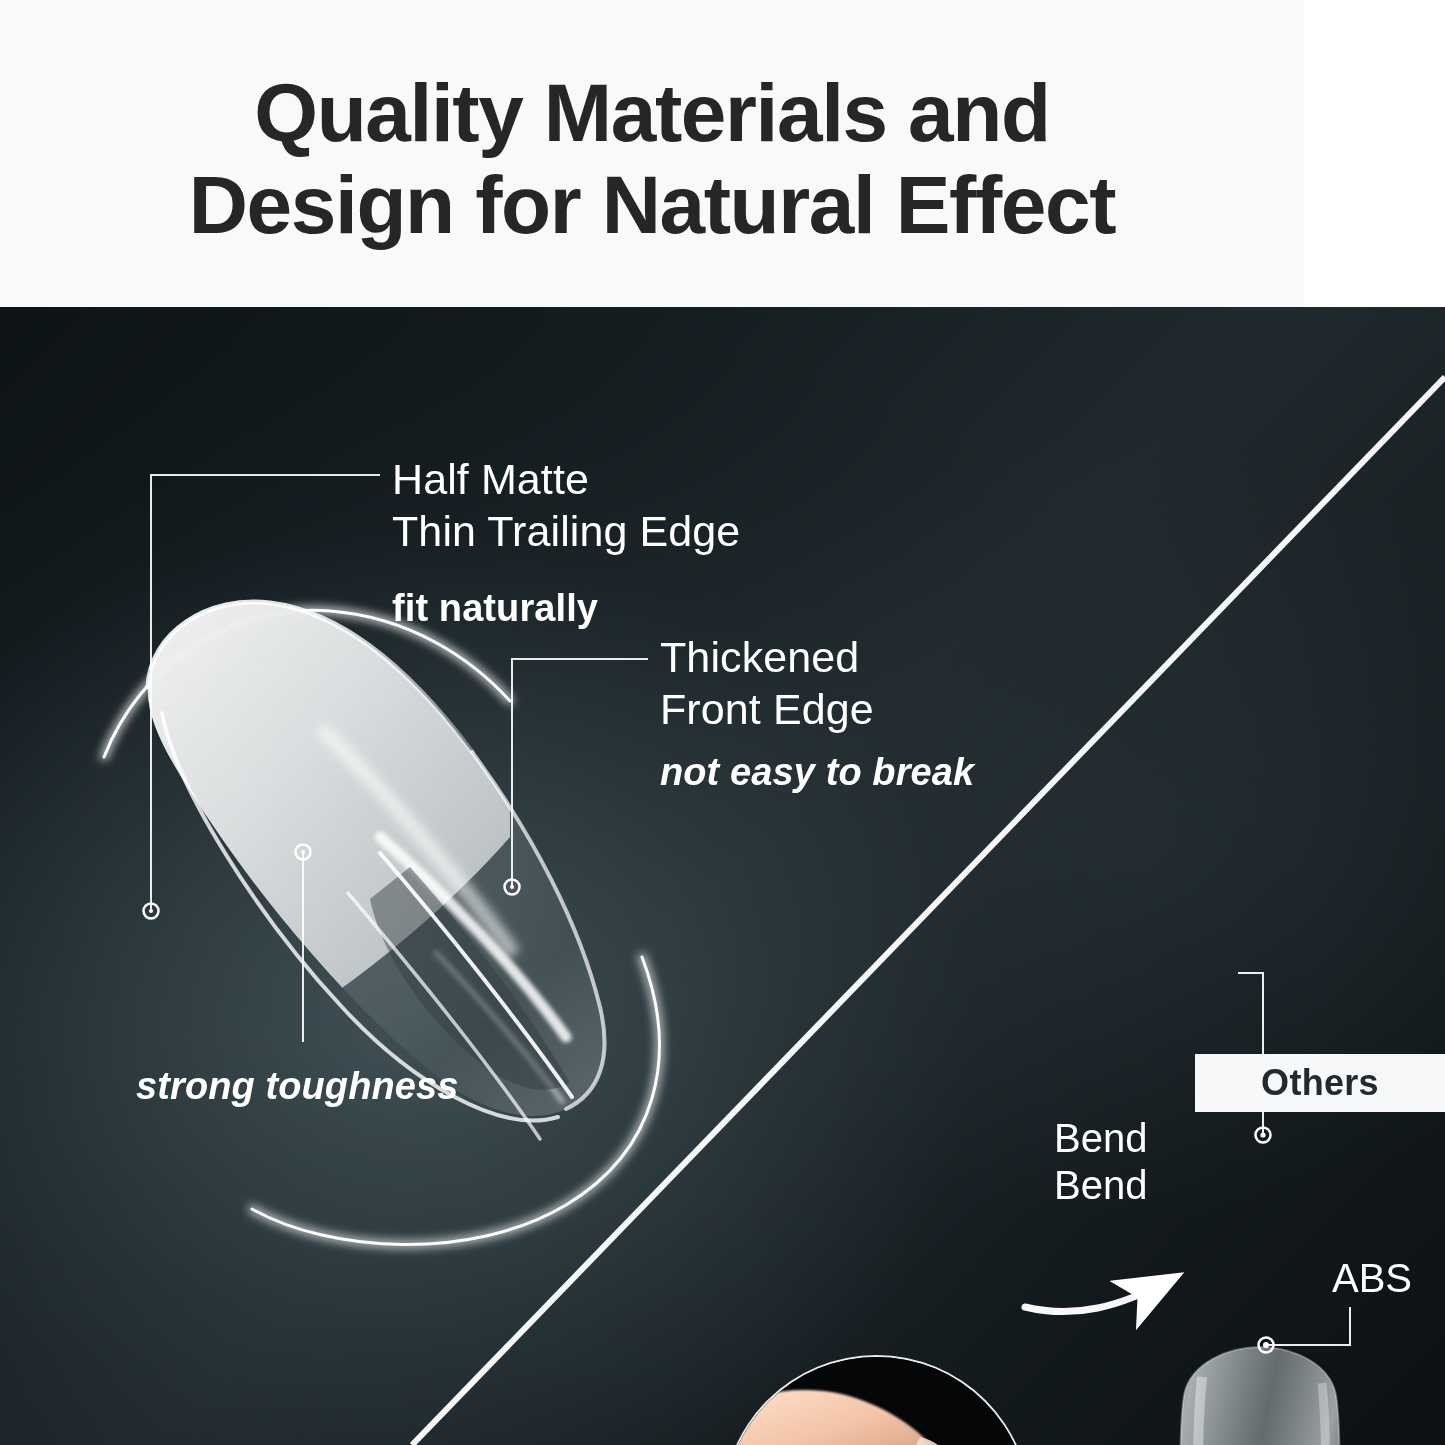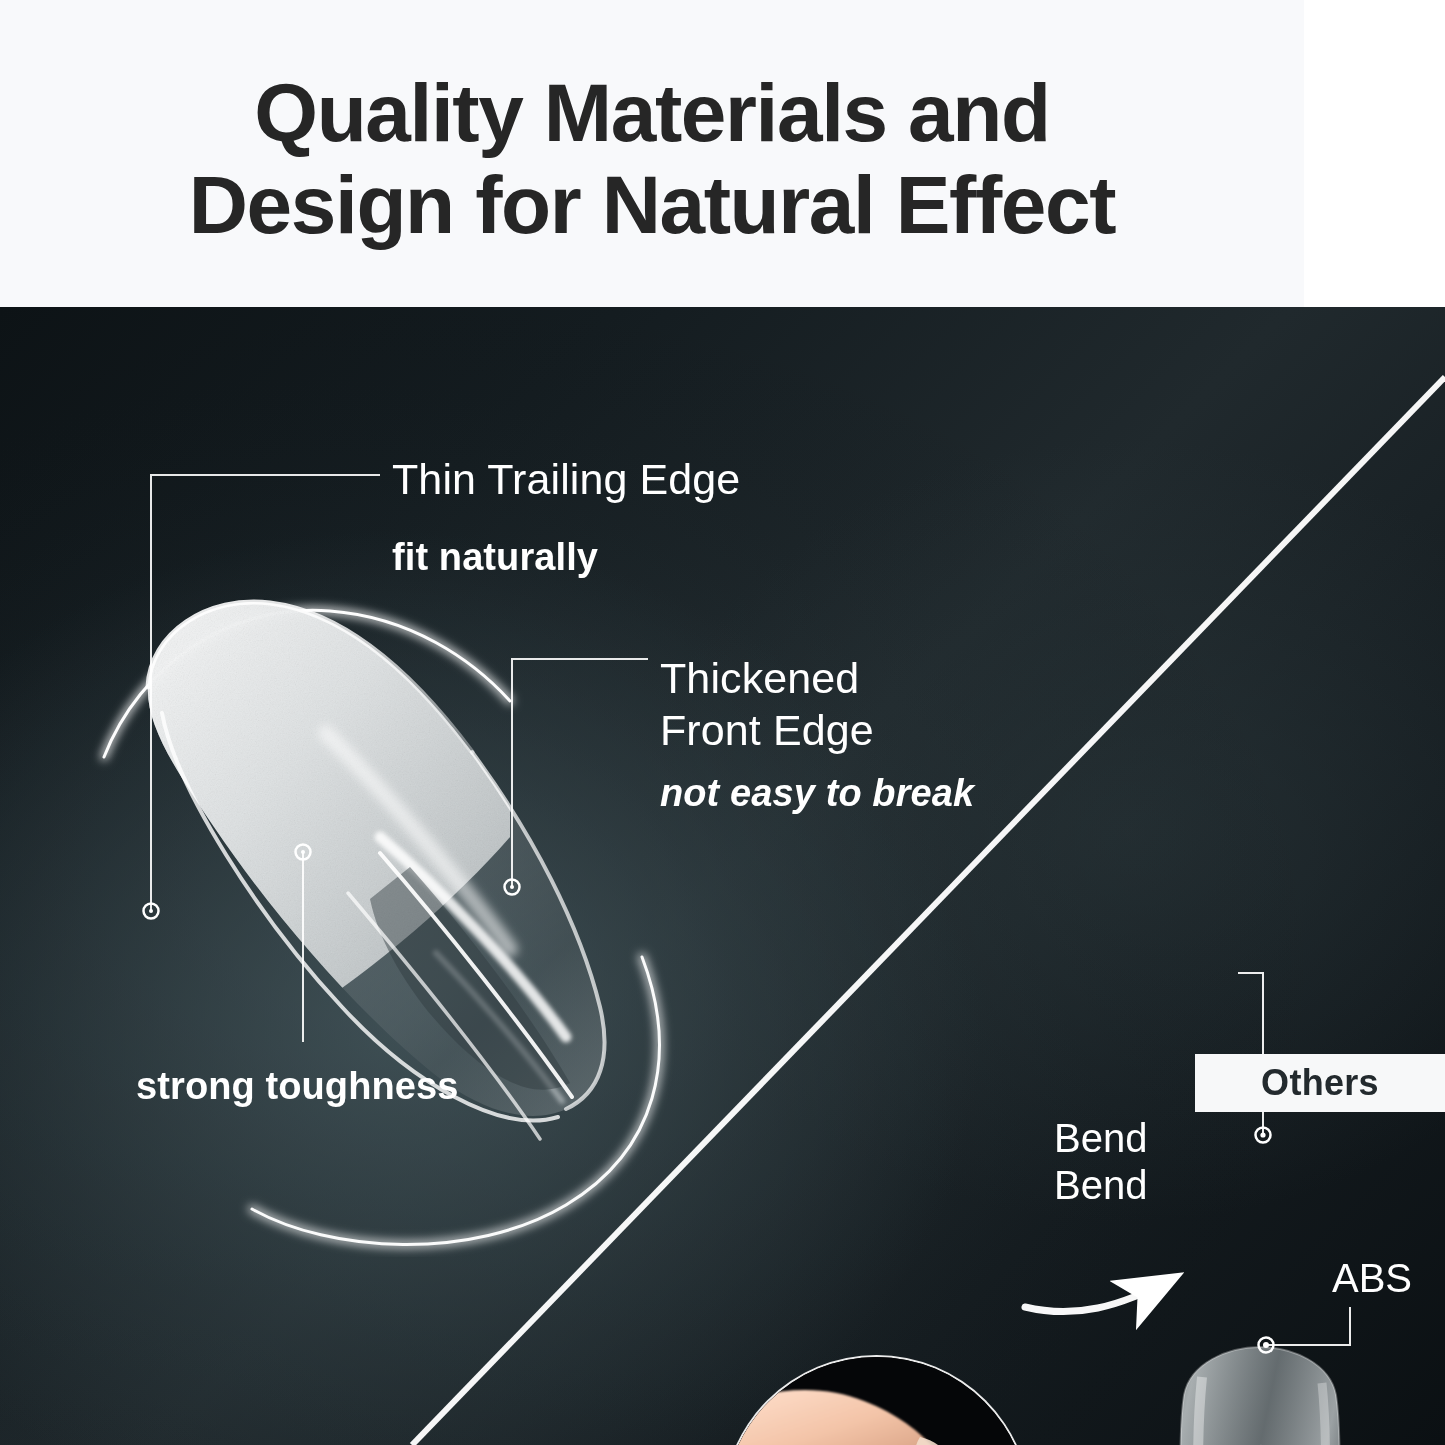--- a/index.html
+++ b/index.html
@@ -217,32 +217,33 @@
       <path d="M 512 580 L 512 352 L 648 352" stroke="#ffffff" stroke-opacity="0.9" stroke-width="2" fill="none"></path>
       <circle cx="512" cy="580" r="7.5" fill="none" stroke="#ffffff" stroke-width="2.5"></circle>
       <circle cx="512" cy="580" r="2" fill="#ffffff"></circle>
 
       <path d="M 303 545 L 303 735" stroke="#ffffff" stroke-opacity="0.9" stroke-width="2" fill="none"></path>
       <circle cx="303" cy="545" r="7.5" fill="none" stroke="#ffffff" stroke-width="2.5"></circle>
       <circle cx="303" cy="545" r="2" fill="#ffffff"></circle>
     </svg>
 
     <div class="callout" style="left:392px;top:147px;">
+      <div class="c-title">Half Matte</div>
       <div class="c-title">Thin Trailing Edge</div>
       <div class="c-sub" style="margin-top:28px;">fit naturally</div>
     </div>
 
-    <div class="callout" style="left:660px;top:346px;">
+    <div class="callout" style="left:660px;top:325px;">
       <div class="c-title">Thickened</div>
       <div class="c-title">Front Edge</div>
       <div class="c-sub" style="margin-top:14px;font-style:italic;">not easy to break</div>
     </div>
 
     <div class="callout" style="left:136px;top:740px;">
-      <div class="c-sub" style="margin-top:16px;">strong toughness</div>
+      <div class="c-sub" style="margin-top:16px;font-style:italic;">strong toughness</div>
     </div>
 
     <svg class="diagonal" viewBox="0 0 1445 1138" preserveAspectRatio="none">
       <line x1="1445" y1="70" x2="412" y2="1138" stroke="#ffffff" stroke-opacity="0.96" stroke-width="6"></line>
     </svg>
 
     <div class="photo-circle">
       <svg class="photo-inner" viewBox="0 0 305 305">
         <defs>
           <linearGradient id="skinA" x1="0.1" y1="0" x2="0.9" y2="1">

